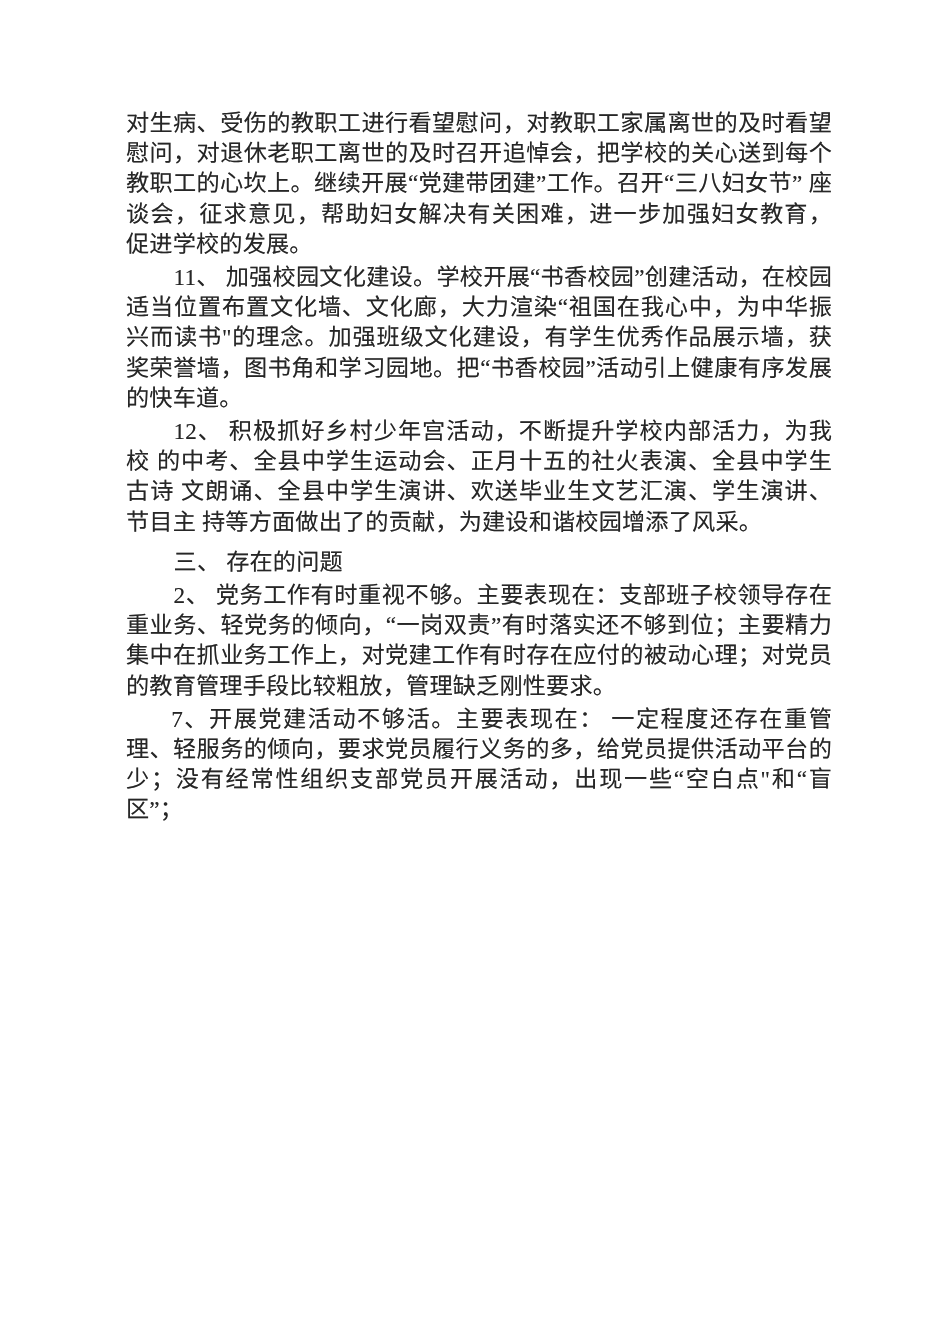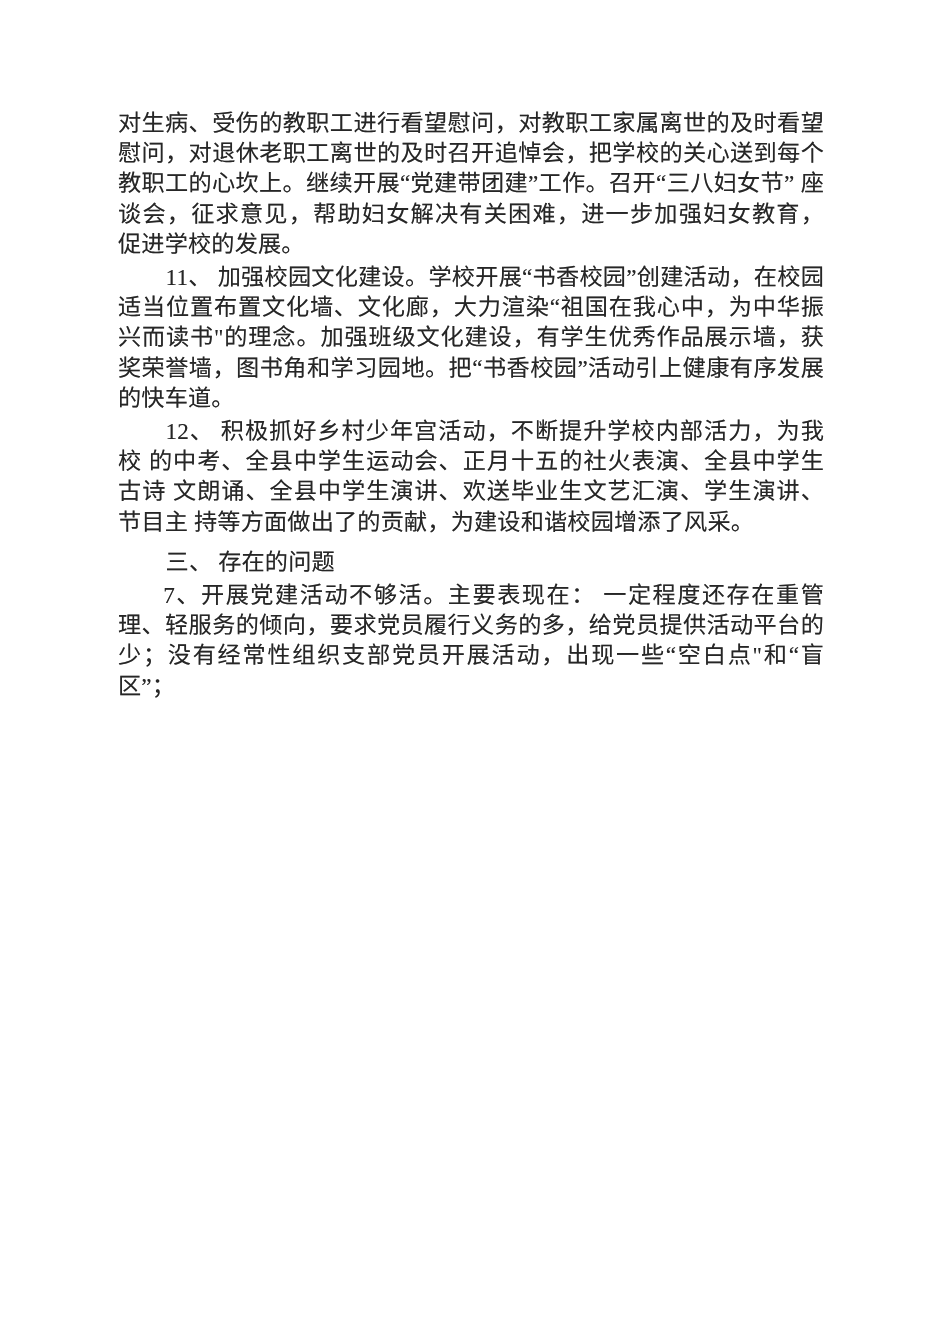--- a/index.html
+++ b/index.html
@@ -18,21 +18,21 @@
 
   #page {
     position: relative;
     width: 950px;
     height: 1344px;
     background: #ffffff;
   }
 
   #doc-body {
     position: absolute;
-    left: 118px;
+    left: 126px;
     top: 108px;
     width: 706px;
   }
 
   .para {
     margin: 0;
     padding: 0;
     font-family: "Liberation Serif", "DejaVu Serif", serif;
     font-size: 23.2px;
     line-height: 30.2px;
@@ -78,19 +78,20 @@
     <p class="para cont">对生病、受伤的教职工进行看望慰问，对教职工家属离世的及时看望慰问，对退休老职工离世的及时召开追悼会，把学校的关心送到每个教职工的心坎上。继续开展“党建带团建”工作。召开“三八妇女节” 座谈会，征求意见，帮助妇女解决有关困难，进一步加强妇女教育， 促进学校的发展。</p>
 
     <p class="para indent gap-md">11、 加强校园文化建设。学校开展“书香校园”创建活动，在校园适当位置布置文化墙、文化廊，大力渲染“祖国在我心中，为中华振兴而读书"的理念。加强班级文化建设，有学生优秀作品展示墙，获奖荣誉墙，图书角和学习园地。把“书香校园”活动引上健康有序发展的快车道。</p>
 
     <p class="para indent gap-md">12、 积极抓好乡村少年宫活动，不断提升学校内部活力，为我校 的中考、全县中学生运动会、正月十五的社火表演、全县中学生古诗 文朗诵、全县中学生演讲、欢送毕业生文艺汇演、学生演讲、节目主 持等方面做出了的贡献，为建设和谐校园增添了风采。</p>
 
 
     <p class="para indent gap-sm">三、 存在的问题</p>
 
 
+    <p class="para indent gap-md">2、 党务工作有时重视不够。主要表现在：支部班子校领导存在 重业务、轻党务的倾向，“一岗双责”有时落实还不够到位；主要精力 集中在抓业务工作上，对党建工作有时存在应付的被动心理；对党员 的教育管理手段比较粗放，管理缺乏刚性要求。</p>
 
 
     <p class="para indent-sm gap-md">7、开展党建活动不够活。主要表现在： 一定程度还存在重管理、轻服务的倾向，要求党员履行义务的多，给党员提供活动平台的少；没有经常性组织支部党员开展活动，出现一些“空白点"和“盲区”；</p>
 
   </div>
 
 </div>
 
 </body></html>

